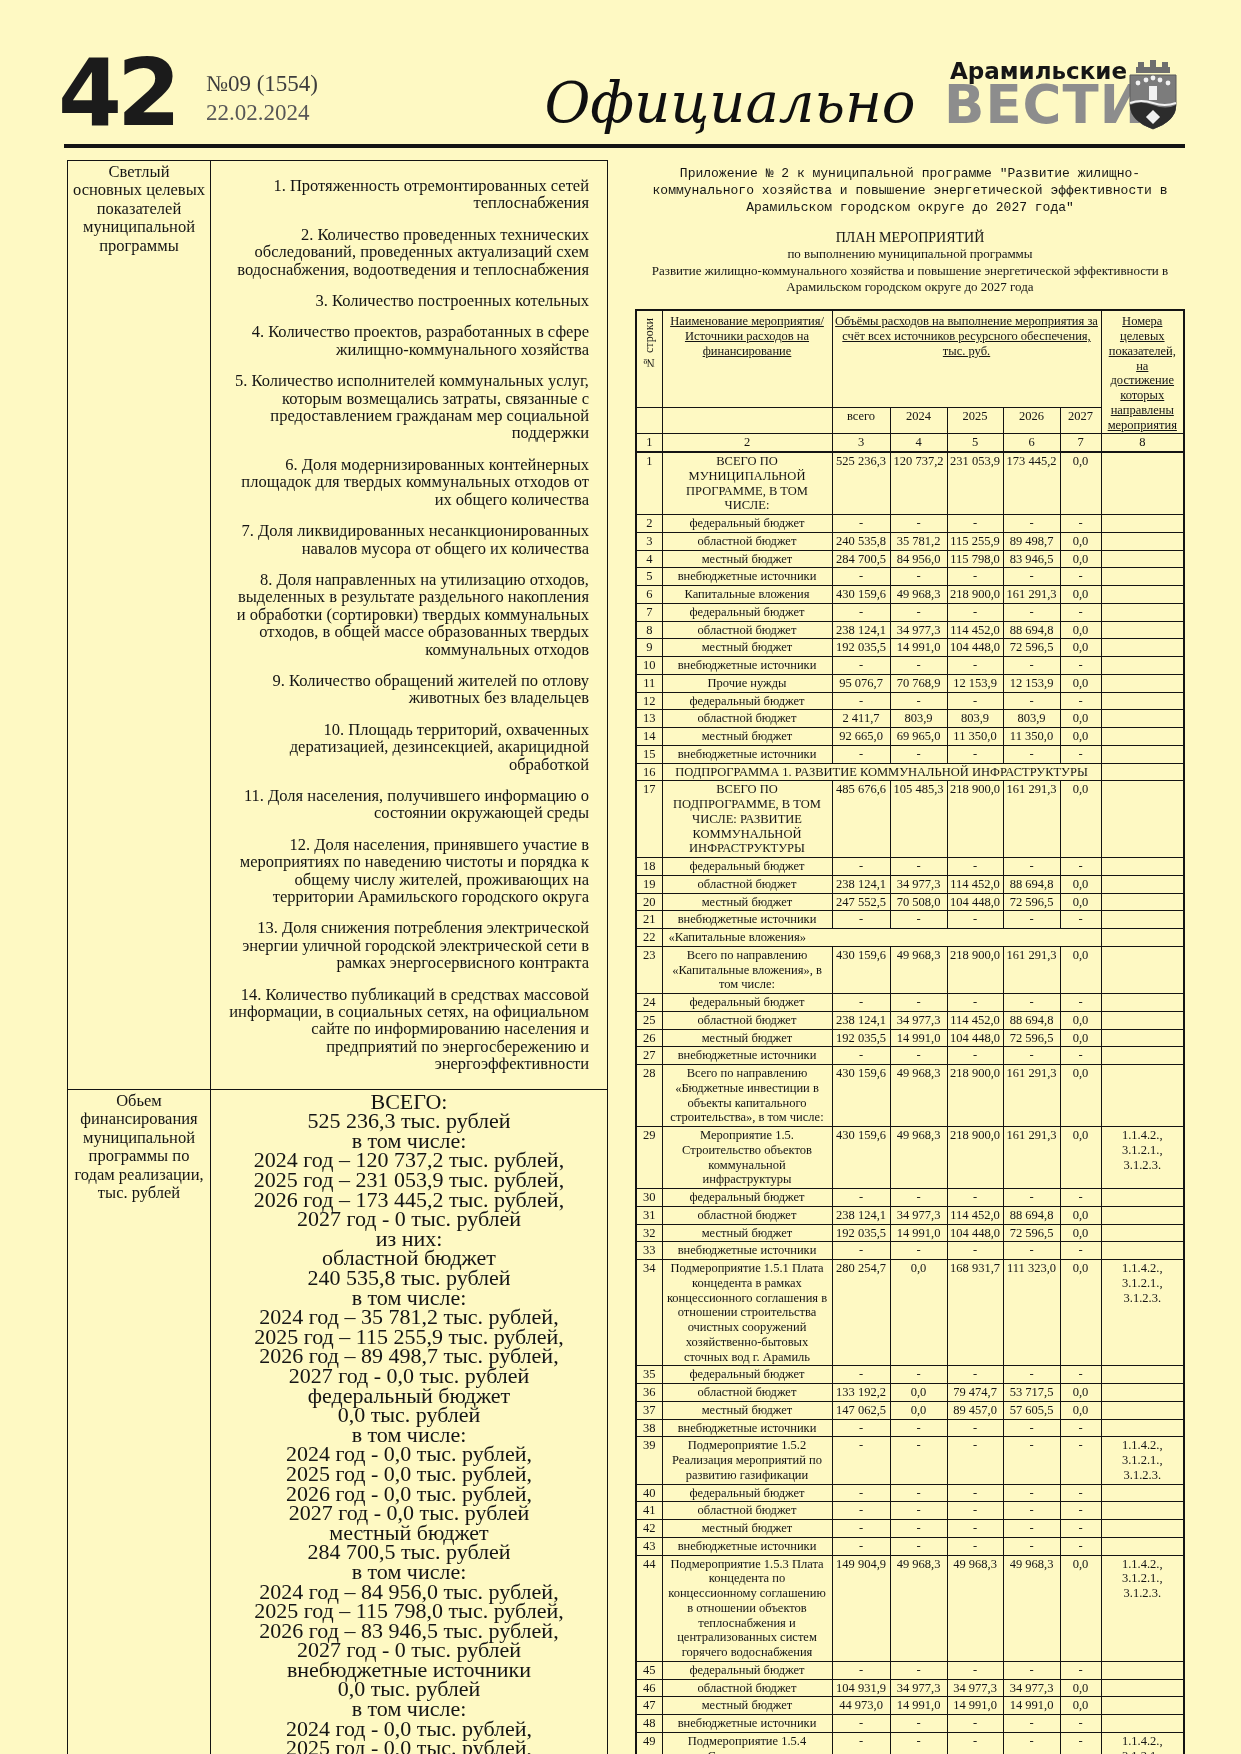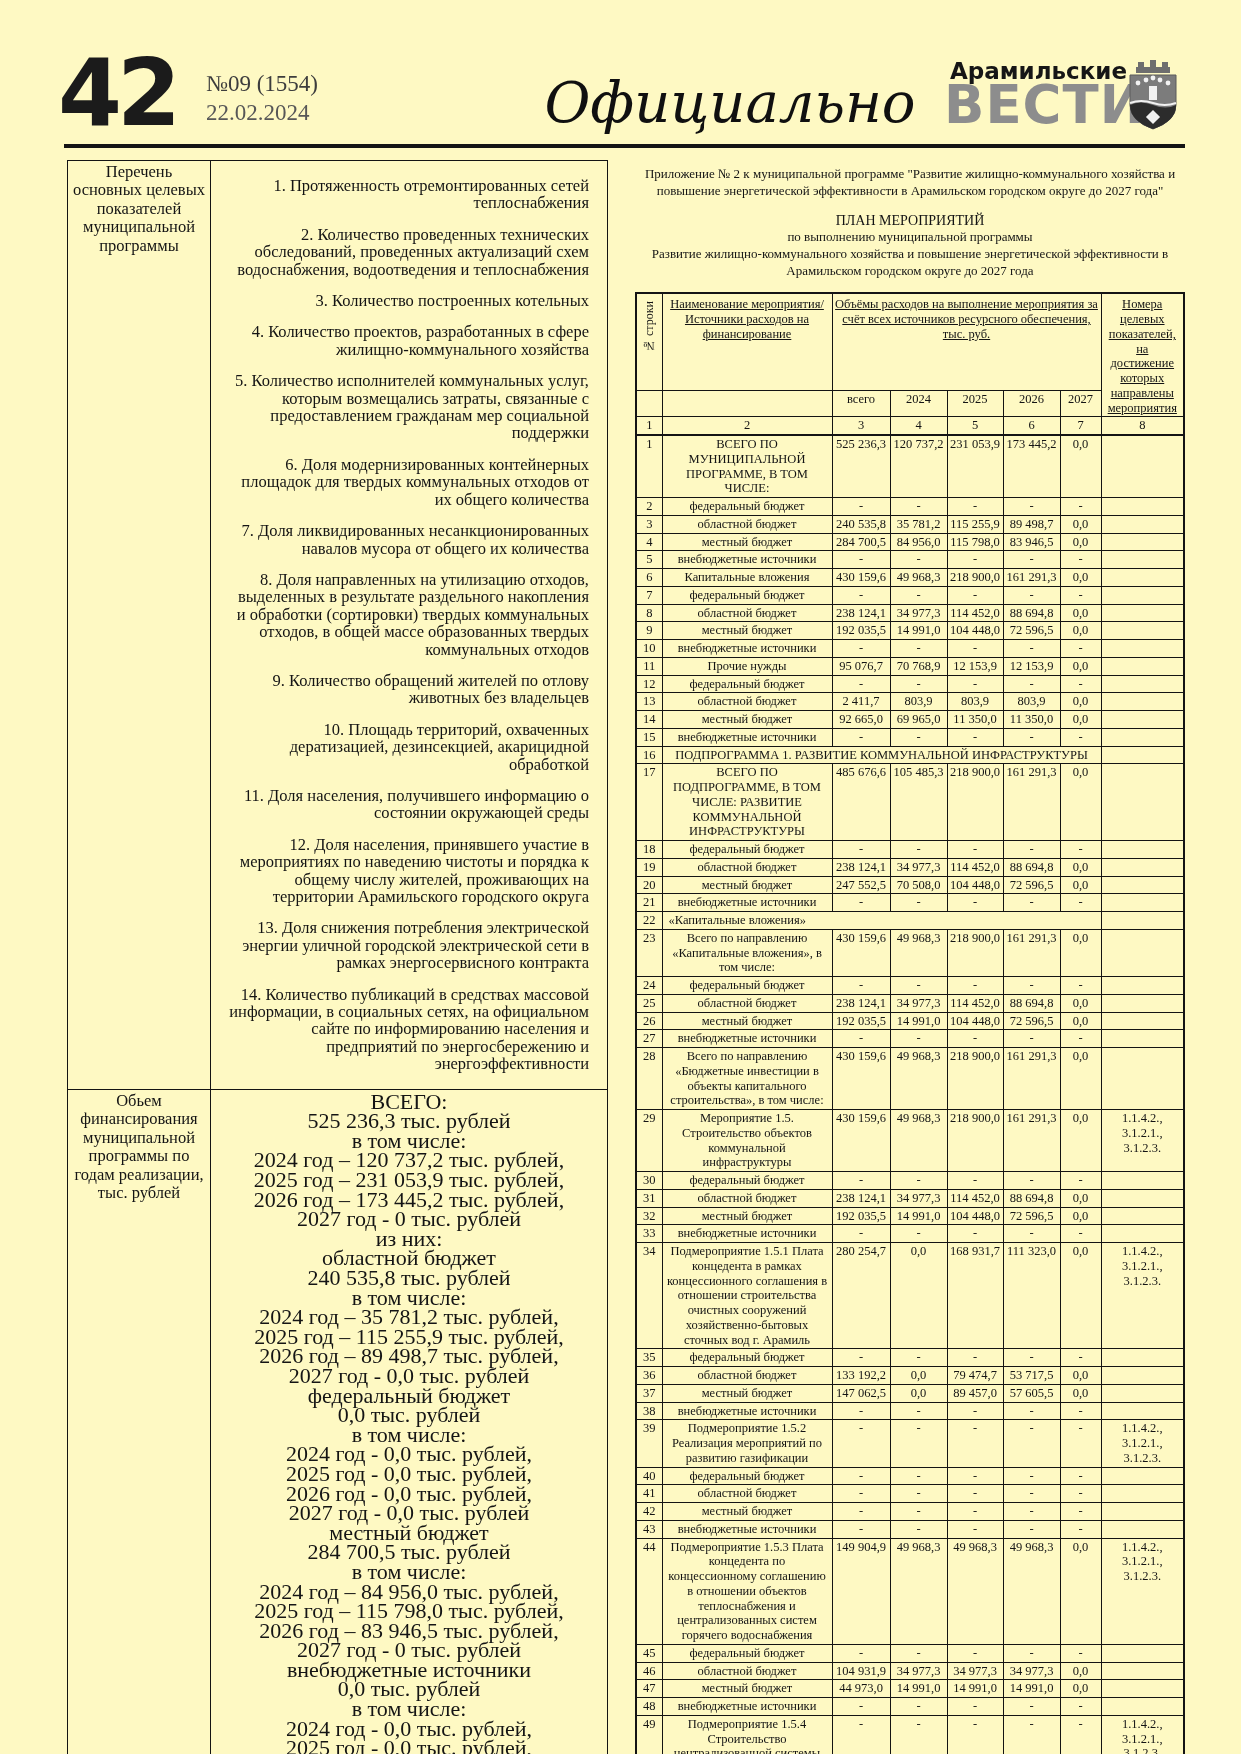--- a/index.html
+++ b/index.html
@@ -29,21 +29,21 @@
   .info-table .content{text-align:center;}
   .cell-tall{height:684px;overflow:hidden;}
   .cell-mid{height:704px;overflow:hidden;}
   .cell-low{height:116px;overflow:hidden;}
   .indicator-item{margin:14px;font-size:16.5px;line-height:17.4px;text-align:right;}
   .finance-line{font-size:22px;line-height:19.6px;text-align:center;white-space:nowrap;}
   .url-line{font-size:17px;line-height:1.2;text-align:center;color:#141414;text-decoration:none;}
 
   
   .right-col{position:absolute;left:635px;top:166px;width:550px;}
-  .appendix{margin:0;font-size:13px;line-height:1.3;text-align:center;}
+  .appendix{margin:0;font-size:13px;line-height:1.3;text-align:center;font-family:Liberation Mono, monospace;}
   .plan-title{margin:13px 0 0 0;font-size:14px;text-align:center;}
   .plan-sub{margin:0;font-size:13px;line-height:1.3;text-align:center;}
 
   .plan-table{border-collapse:collapse;width:550px;margin-top:13px;table-layout:fixed;border:2px solid #141414;}
   .plan-table th,.plan-table td{border:1px solid #141414;font-weight:normal;
       font-size:12.5px;line-height:1.18;padding:1px 2px;text-align:center;vertical-align:top;}
   .plan-table thead th{vertical-align:top;padding-top:3px;text-decoration:underline;}
   .plan-table thead .sub td{font-size:12.5px;}
   .plan-table .num-col{width:26px;}
   .plan-table .name-col{width:170px;}
@@ -83,21 +83,21 @@
     <circle cx="44" cy="27" r="2.4" fill="#f2f2f2"></circle>
     <circle cx="29" cy="22" r="2.4" fill="#f2f2f2"></circle>
     <path d="M6 47 q11 -4 23 0 q12 4 23 0" stroke="#f2f2f2" stroke-width="2" fill="none"></path>
     <rect x="24" y="56" width="10" height="10" fill="#f2f2f2" transform="rotate(45 29 61)"></rect>
   </svg>
   <div class="header-rule"></div>
 
   <table class="info-table">
     <tbody>
         <tr>
-      <td class="label cell-tall">Перечень основных целевых показателей муниципальной программы</td>
+      <td class="label cell-tall">Светлый основных целевых показателей муниципальной программы</td>
       <td class="content cell-tall">
             <div id="indicator-list">
               <p class="indicator-item">1. Протяженность отремонтированных сетей теплоснабжения</p>
               <p class="indicator-item">2. Количество проведенных технических обследований, проведенных актуализаций схем водоснабжения, водоотведения и теплоснабжения</p>
               <p class="indicator-item">3. Количество построенных котельных</p>
               <p class="indicator-item">4. Количество проектов, разработанных в сфере жилищно-коммунального хозяйства</p>
               <p class="indicator-item">5. Количество исполнителей коммунальных услуг, которым возмещались затраты, связанные с предоставлением гражданам мер социальной поддержки</p>
               <p class="indicator-item">6. Доля модернизированных контейнерных площадок для твердых коммунальных отходов от их общего количества</p>
               <p class="indicator-item">7. Доля ликвидированных несанкционированных навалов мусора от общего их количества</p>
               <p class="indicator-item">8. Доля направленных на утилизацию отходов, выделенных в результате раздельного накопления и обработки (сортировки) твердых коммунальных отходов, в общей массе образованных твердых коммунальных отходов</p>

